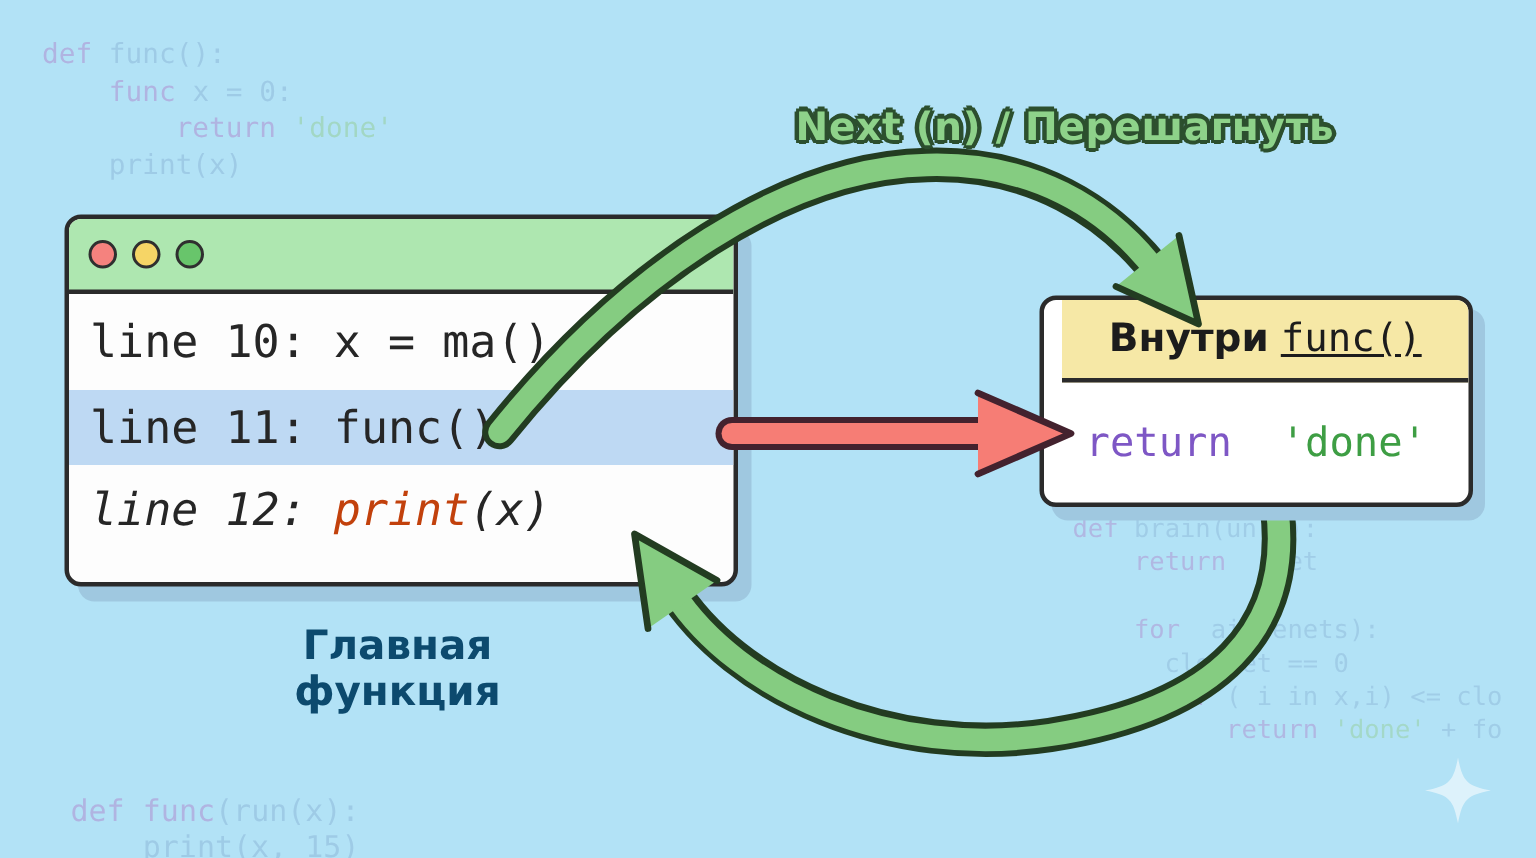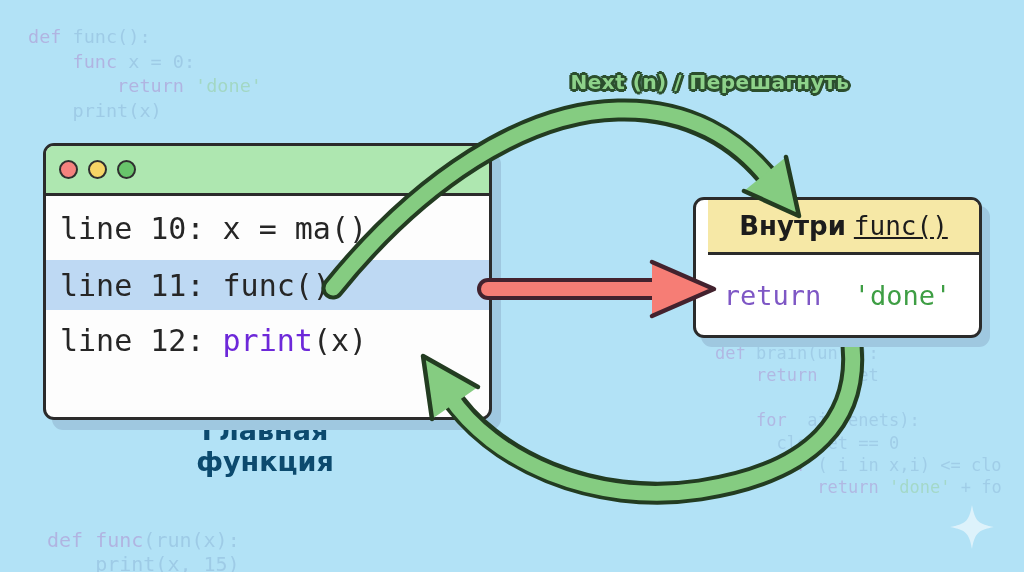--- a/index.html
+++ b/index.html
@@ -7,48 +7,48 @@
        font-family:"DejaVu Sans",sans-serif;}
   .stage{position:relative;width:1024px;height:572px;background:#b2e2f6;overflow:hidden;}
   .layer{position:absolute;left:0;top:0;pointer-events:none;}
 
   
   .code-faded{position:absolute;font-family:"DejaVu Sans Mono",monospace;
       white-space:pre;opacity:.55;z-index:1;}
   .code-faded div{white-space:pre;}
 
   
-  .window{position:absolute;left:43px;top:143px;width:449px;height:277px;
+  .window{position:absolute;left:43px;top:143px;width:449px;height:248px;
       background:#fdfdfd;border:3px solid #2b2b2b;border-radius:11px;
       box-shadow:9px 10px 0 #9fc8e0;overflow:hidden;z-index:10;
       display:flex;flex-direction:column;box-sizing:border-box;}
   .titlebar{height:47px;flex:0 0 47px;border-bottom:3px solid #2b2b2b;
       display:flex;align-items:center;padding-left:13px;}
   .dot{width:19px;height:19px;border-radius:50%;border:2px solid #2f2f2f;
       margin-right:10px;box-sizing:border-box;}
   .crow{display:flex;align-items:center;padding-left:14px;
       font-family:"DejaVu Sans Mono",monospace;font-size:30px;color:#262626;
       white-space:pre;}
-  .crow.r1{height:64px;} .crow.r2{height:50px;} .crow.r3{height:60px;}
+  .crow.r1{height:64px;} .crow.r2{height:50px;} .crow.r3{height:60px;font-style:italic;}
 
   
   .panel{position:absolute;left:693px;top:197px;width:289px;height:141px;
       background:#ffffff;border:3px solid #2b2b2b;border-radius:11px;
       box-shadow:8px 9px 0 #9fc8e0;overflow:hidden;z-index:30;
       display:flex;flex-direction:column;box-sizing:border-box;}
   .panel-header{height:52px;flex:0 0 52px;border-bottom:3px solid #2b2b2b;
       display:flex;align-items:center;justify-content:center;font-size:26px;color:#1c1c1c;}
   .panel-title-bold{font-weight:bold;}
   .panel-title-code{font-family:"DejaVu Sans Mono",monospace;margin-left:8px;font-weight:normal;text-decoration:underline;}
   .panel-body{flex:1;display:flex;align-items:center;justify-content:center;
       font-family:"DejaVu Sans Mono",monospace;font-size:27px;white-space:pre;}
 
   
   .bubble{position:absolute;font-weight:bold;text-align:center;z-index:50;letter-spacing:.5px;}
-  .green-bubble{left:515px;top:70px;width:390px;font-size:20px;color:#8ed28a;
+  .green-bubble{left:515px;top:70px;width:390px;font-size:26px;color:#8ed28a;
       text-shadow:-3px 0 0 #2c4f2e,3px 0 0 #2c4f2e,0 -3px 0 #2c4f2e,0 3px 0 #2c4f2e,
       -2px -2px 0 #2c4f2e,2px -2px 0 #2c4f2e,-2px 2px 0 #2c4f2e,2px 2px 0 #2c4f2e;}
   .red-bubble{left:467px;top:319px;width:280px;font-size:25px;line-height:35px;color:#ee6e68;
       text-shadow:-3px 0 0 #7c2733,3px 0 0 #7c2733,0 -3px 0 #7c2733,0 3px 0 #7c2733,
       -2px -2px 0 #7c2733,2px -2px 0 #7c2733,-2px 2px 0 #7c2733,2px 2px 0 #7c2733;}
   .caption{position:absolute;left:130px;top:415px;width:270px;text-align:center;
       font-size:27px;font-weight:bold;color:#0c4a6e;z-index:5;}
 </style>
 </head>
 <body>
@@ -69,21 +69,21 @@
       <span class="dot" style="background-color: rgb(246, 213, 102);"></span>
       <span class="dot" style="background-color: rgb(104, 197, 107);"></span>
     </div>
     <div class="crow r1">
       <span>line 10: x = ma()</span>
     </div>
     <div class="crow r2" style="background-color: rgb(190, 217, 243);">
       <span>line 11: func()</span>
     </div>
     <div class="crow r3">
-      <span>line 12: </span><span style="color: #6d28d9;">print</span><span>(x)</span>
+      <span>line 12: </span><span style="color: #c2410c;">print</span><span>(x)</span>
     </div>
   </div>
 
   <div class="caption">Главная функция</div>
 
   <svg class="layer" width="1024" height="572" viewBox="0 0 1024 572" style="z-index:20">
     <g>
       <path d="M850,330 C866,420 810,473 700,490 C594,506 490,460 447,391" fill="none" stroke-width="23" stroke-linecap="round" stroke="#233c21"></path>
       <path d="M850,330 C866,420 810,473 700,490 C594,506 492,461 449,395" fill="none" stroke-width="15" stroke-linecap="round" stroke="#85cc81"></path>
       <path d="M478,387 L423,356 L432,419 Z" stroke="none" fill="#85cc81"></path>

